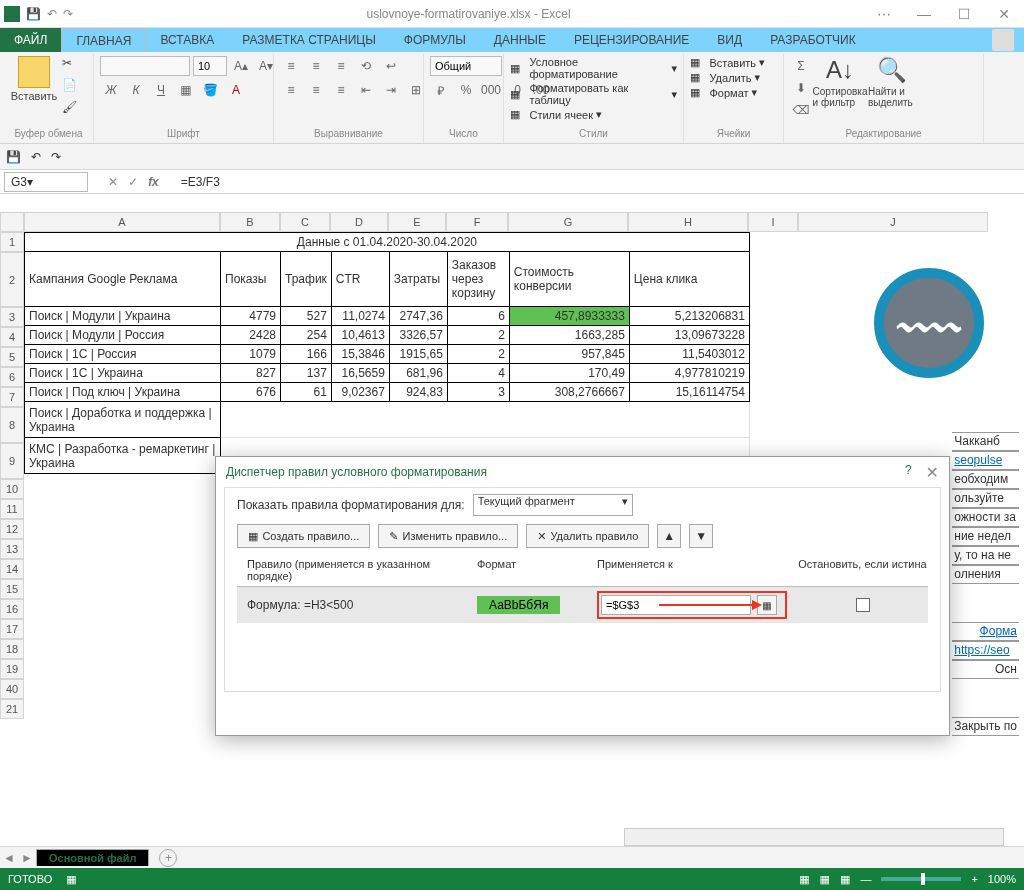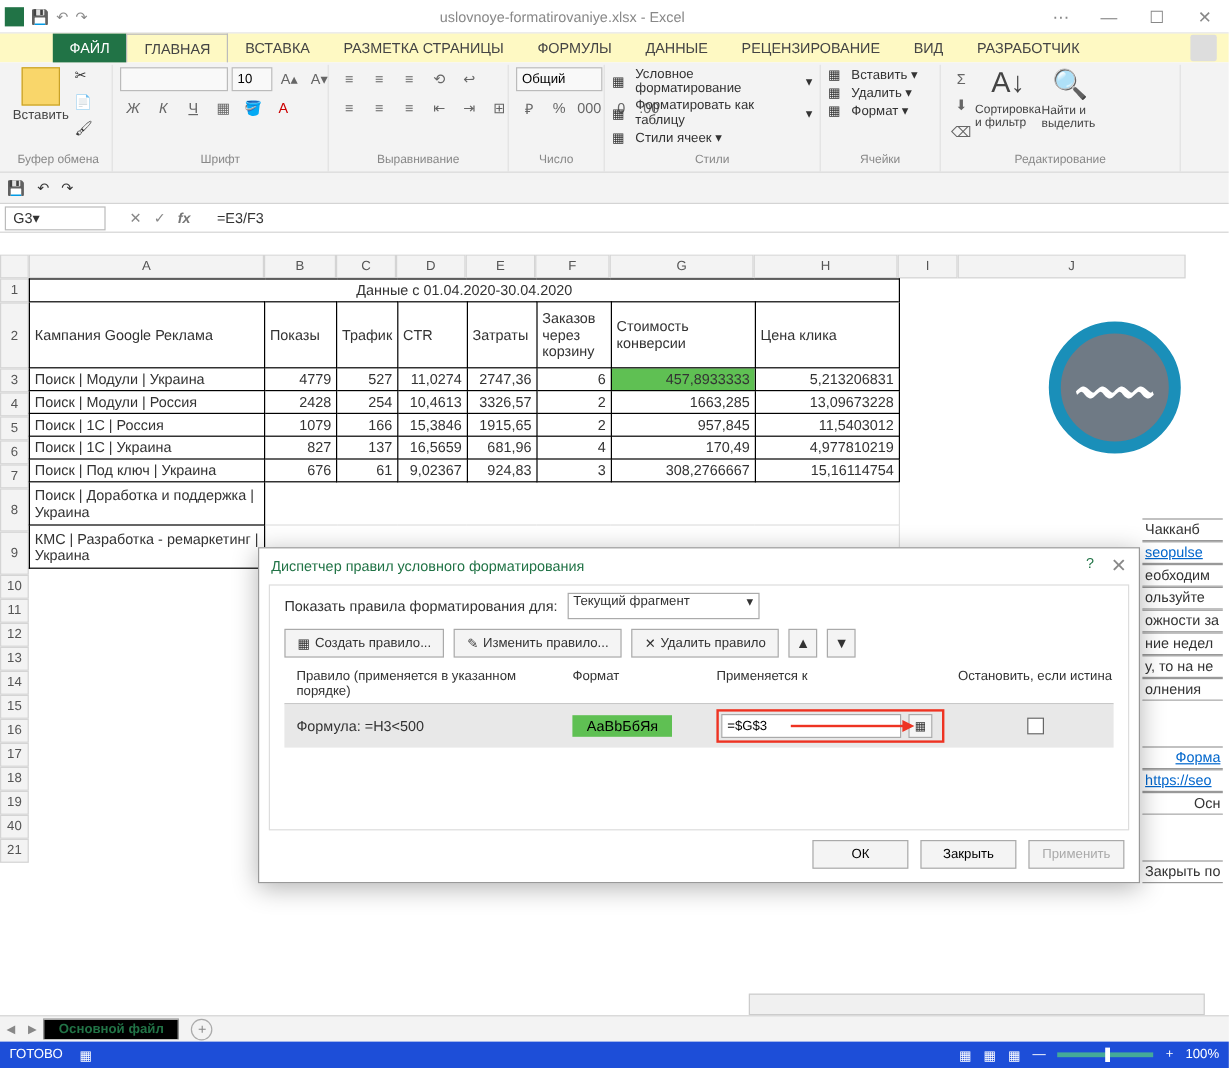--- a/index.html
+++ b/index.html
@@ -3,21 +3,21 @@
 <meta charset="utf-8">
 <style>
 * { box-sizing: border-box; margin: 0; padding: 0; font-family: "Segoe UI", Tahoma, sans-serif; }
 body { background: #fff; width: 1024px; height: 890px; overflow: hidden; font-size: 12px; color: #333; }
 .titlebar { height: 28px; background: #fff; display: flex; align-items: center; justify-content: space-between; border-bottom: 1px solid #e0e0e0; }
 .titlebar .left { display: flex; align-items: center; padding-left: 4px; gap: 6px; }
 .excel-icon { width: 16px; height: 16px; background: #217346; display: inline-block; }
 .titlebar .center { color: #888; font-size: 12px; }
 .titlebar .right { display: flex; align-items: center; }
 .winbtn { width: 40px; height: 28px; display: flex; align-items: center; justify-content: center; color: #888; font-size: 14px; }
-.filemenu { height: 24px; display: flex; align-items: center; background: #fef9c3; padding-left: 44px; }
+.filemenu { height: 24px; display: flex; align-items: center; background: #7dd3fc; }
 .filetab { height: 24px; padding: 0 14px; display: flex; align-items: center; font-size: 12px; color: #444; }
 .filetab.file { background: #217346; color: #fff; }
 .filetab.active { border: 1px solid #bbb; border-bottom: none; }
 .avatar { margin-left: auto; margin-right: 10px; width: 22px; height: 22px; background: #ddd; border-radius: 2px; }
 .ribbon { height: 92px; background: #f3f3f3; border-bottom: 1px solid #d4d4d4; display: flex; padding: 2px 4px 0 4px; }
 .group { border-right: 1px solid #e0e0e0; padding: 2px 6px; display: flex; flex-direction: column; justify-content: space-between; }
 .group-label { font-size: 10px; color: #888; text-align: center; padding-bottom: 2px; }
 .group-body { flex: 1; display: flex; align-items: flex-start; gap: 4px; }
 .bigbtn { display: flex; flex-direction: column; align-items: center; width: 48px; font-size: 11px; color: #444; gap: 2px; }
 .bigicon { width: 32px; height: 32px; background: #ccc; }
@@ -67,21 +67,21 @@
 .red-arrow { position: absolute; left: 60px; width: 100px; height: 2px; background: #e32; }
 .red-arrow::after { content:''; position:absolute; right:-8px; top:-4px; border: 5px solid transparent; border-left: 10px solid #e32; }
 .checkbox { width: 14px; height: 14px; border: 1px solid #666; background: #fff; margin: 0 auto; }
 .dlg-footer { display: flex; justify-content: flex-end; gap: 10px; padding: 8px 12px; }
 .dlg-footbtn { width: 80px; height: 24px; border: 1px solid #aaa; background: #f4f4f4; font-size: 11px; }
 .dlg-footbtn.disabled { color: #aaa; }
 .sheettabs { position: absolute; bottom: 22px; left: 0; width: 100%; height: 22px; background: #f3f3f3; border-top: 1px solid #d4d4d4; display: flex; align-items: center; }
 .tabarrow { width: 18px; text-align: center; color: #888; }
 .sheettab { border: 1px solid #aaa; border-bottom: none; padding: 2px 12px; font-size: 11px; background: #000000; color: #217346; font-weight: bold; }
 .addsheet { width: 18px; height: 18px; border: 1px solid #aaa; border-radius: 50%; display: flex; align-items: center; justify-content: center; margin-left: 10px; color: #888; }
-.statusbar { position: absolute; bottom: 0; left: 0; width: 100%; height: 22px; background: #1d4ed8; color: #fff; display: flex; align-items: center; padding: 11px 8px; font-size: 11px; justify-content: space-between; }
+.statusbar { position: absolute; bottom: 0; left: 0; width: 100%; height: 22px; background: #15803d; color: #fff; display: flex; align-items: center; padding: 11px 8px; font-size: 11px; justify-content: space-between; }
 .status-right { display: flex; align-items: center; gap: 10px; }
 .zoom-slider { width: 80px; height: 4px; background: #4a9; position: relative; }
 .zoom-slider::after { content:''; position:absolute; left:50%; top:-4px; width:4px; height:12px; background:#fff; }
 .hscroll { position: absolute; bottom: 22px; right: 20px; width: 380px; height: 18px; background: #f0f0f0; border: 1px solid #ccc; }
 </style>
 </head>
 <body>
 
 <div class="titlebar">
   <div class="left">
@@ -415,25 +415,20 @@
             <input class="applies-input" value="=$G$3" style="">
             <div class="red-arrow"></div>
             <div class="range-btn">▦</div>
           </div>
         </div>
         <div class="col-stop">
             <div class="checkbox"></div>
           </div>
       </div>
     </div>
-    <div class="dlg-footer">
-      <button class="dlg-footbtn">ОК</button>
-      <button class="dlg-footbtn">Закрыть</button>
-      <button class="dlg-footbtn disabled">Применить</button>
-    </div>
   </div>
 
 </div>
 
 <div class="sheettabs">
   <span class="tabarrow">◄</span>
   <span class="tabarrow">►</span>
   <div class="sheettab">Основной файл</div>
   <div class="addsheet">+</div>
   <div class="hscroll"></div>

